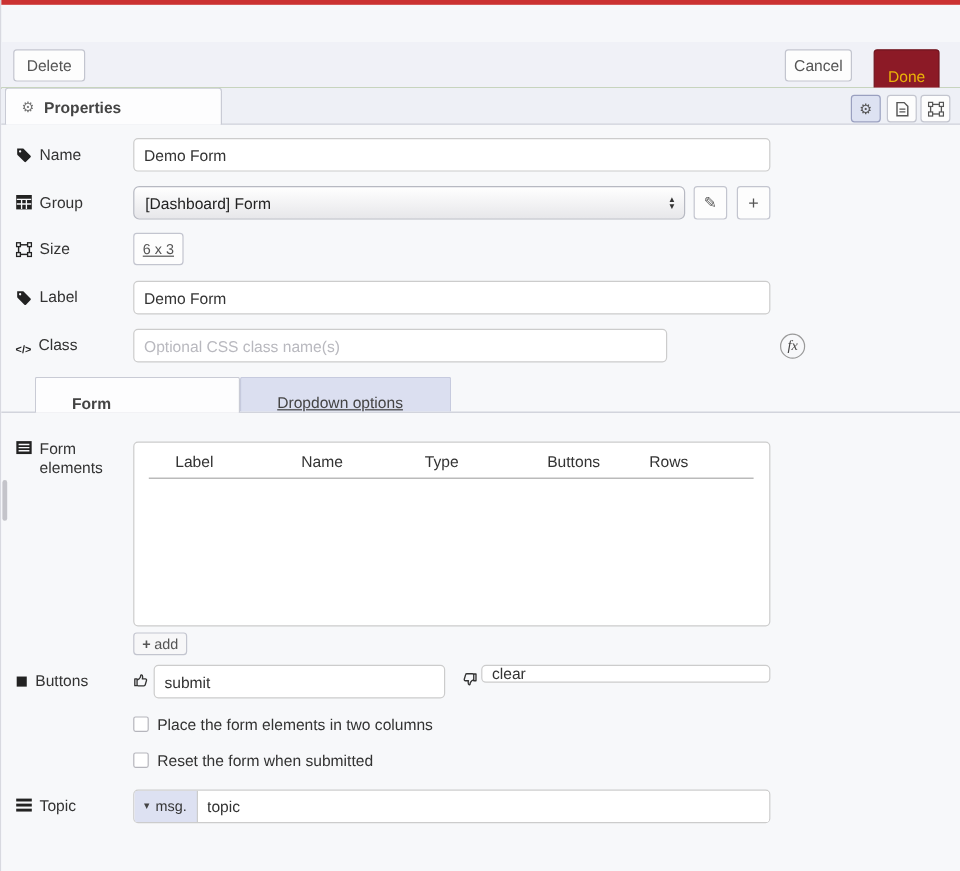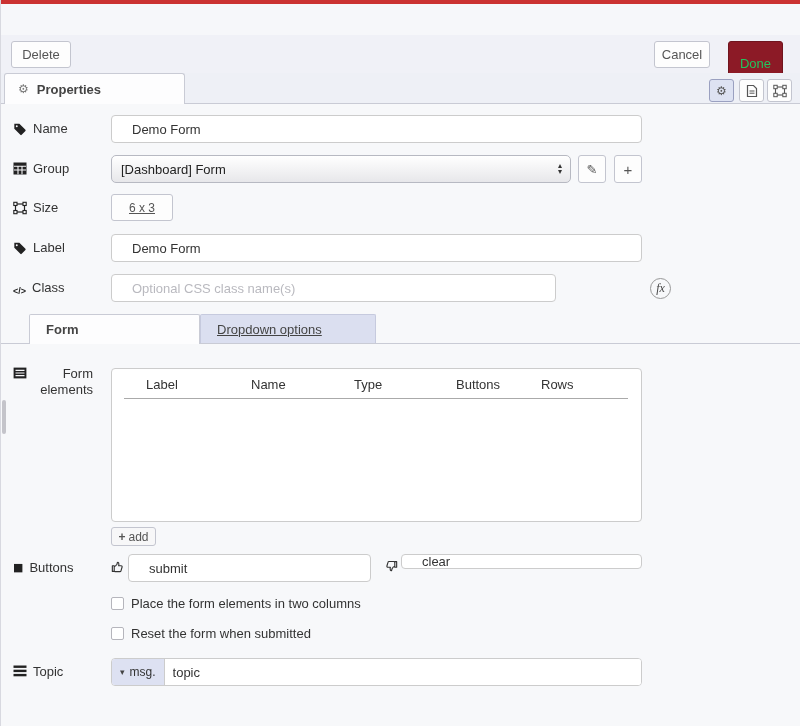--- a/index.html
+++ b/index.html
@@ -18,21 +18,21 @@
   }
   
   .toolbar{position:absolute;top:35px;left:0;right:0;height:38px;background:#f0f1f7;border-bottom:1px solid #4d7c0f;}
   .btn{
     position:absolute;box-sizing:border-box;border:1px solid #c3c5cf;background:#fdfdfd;
     border-radius:3px;font-size:13px;color:#555;display:flex;align-items:center;justify-content:center;
     cursor:pointer;
   }
   .delete-btn{left:10px;top:6px;width:60px;height:27px;}
   .cancel-btn{left:653px;top:6px;width:56px;height:27px;}
-  .done-btn{left:727px;top:6px;width:55px;height:44px;background:#8c1a26;border-color:#70141e;color:#22c55e;}
+  .done-btn{left:727px;top:6px;width:55px;height:44px;background:#8c1a26;border-color:#70141e;color:#eab308;}
   
   .tabbar{position:absolute;top:73px;left:0;right:0;height:31px;background:#eef0f6;border-bottom:1px solid #c9cbd5;box-sizing:border-box;}
   .properties-tab{
     position:absolute;left:3px;top:0;width:181px;height:31px;background:#fdfdfe;
     border:1px solid #c9cbd5;border-bottom:none;border-radius:3px 3px 0 0;
     display:flex;align-items:center;gap:8px;padding-left:13px;font-weight:bold;
     font-size:13px;color:#444;box-sizing:border-box;z-index:2;cursor:pointer;
   }
   .glyph{font-family:"DejaVu Sans",sans-serif;}
   .tab-gear{font-size:12px;color:#777;}
@@ -41,43 +41,43 @@
     background:#fdfdfd;display:flex;align-items:center;justify-content:center;
     font-size:12px;color:#555;box-sizing:border-box;cursor:pointer;
   }
   .icon-btn.selected{background:#dde2f2;border-color:#9aa0c0;}
   
   .body{position:absolute;top:104px;left:0;right:0;bottom:0;background:#f7f8fa;}
   .f-label{position:absolute;left:12px;font-size:13px;color:#333;display:flex;align-items:flex-start;gap:6px;line-height:16px;}
   .f-label .licon{flex:0 0 auto;margin-top:1px;}
   .tinput{
     position:absolute;box-sizing:border-box;border:1px solid #ccc;border-radius:4px;background:#fff;
-    font-family:"Liberation Sans",sans-serif;font-size:13px;color:#333;padding:0 20px;outline:none;
+    font-family:"Liberation Sans",sans-serif;font-size:13px;color:#333;padding:0 8px;outline:none;
   }
   .tinput::placeholder{color:#b9b9bf;}
   
   .select{
     position:absolute;left:110px;top:51px;width:460px;height:28px;box-sizing:border-box;
     border:1px solid #b7b9c2;border-radius:5px;background:linear-gradient(#ffffff,#e7e7ea);
     display:flex;align-items:center;justify-content:space-between;padding:0 8px 0 9px;
     font-size:13px;color:#222;cursor:pointer;
   }
   .sel-arrows{display:flex;flex-direction:column;line-height:6px;font-size:8px;color:#333;}
   .sq-btn{width:28px;height:28px;}
-  .size-btn{left:110px;top:90px;width:62px;height:27px;font-size:12px;color:#555;position:absolute;text-decoration:underline;}
+  .size-btn{left:110px;top:90px;width:42px;height:27px;font-size:12px;color:#555;position:absolute;text-decoration:underline;}
   .fx-btn{
     position:absolute;left:649px;top:174px;width:21px;height:21px;border:1px solid #999;border-radius:50%;
     background:#f7f8fa;display:flex;align-items:center;justify-content:center;
     font-family:"Liberation Serif",serif;font-style:italic;font-size:12px;color:#444;box-sizing:border-box;cursor:pointer;
   }
   
   .subtabs{position:absolute;left:0;right:0;top:210px;height:29px;border-bottom:1px solid #c9cbd5;}
   .subtab{
-    position:absolute;top:0;height:29px;box-sizing:border-box;display:flex;align-items:center;
-    padding-left:16px;font-size:13px;color:#444;cursor:pointer;
+    position:absolute;top:0;height:29px;box-sizing:border-box;display:flex;align-items:flex-end;
+    padding-left:30px;font-size:13px;color:#444;cursor:pointer;
   }
   .subtab.active{
     left:28px;width:171px;background:#fdfdfe;border:1px solid #c9cbd5;border-bottom:none;
     border-radius:2px 2px 0 0;font-weight:bold;height:30px;z-index:2;
   }
   .subtab.inactive{left:199px;width:176px;background:#dbdff0;border:1px solid #c6cade;border-bottom:none;border-radius:2px 2px 0 0;text-decoration:underline;}
   
   .list-box{
     position:absolute;left:110px;top:264px;width:531px;height:154px;background:#fff;
     border:1px solid #ccc;border-radius:4px;box-sizing:border-box;
@@ -229,21 +229,21 @@
       </div>
     </div>
 
     <div class="f-label" style="top:262px;width:84px;flex-wrap:wrap;">
       <span class="licon">
         <svg width="14" height="12" viewBox="0 0 14 12">
             <rect x="0.6" y="0.6" width="12.8" height="10.8" fill="#222"></rect>
             <path d="M2.5 3.4h9M2.5 6h9M2.5 8.6h9" stroke="#f7f8fa" stroke-width="1.1"></path>
           </svg>
       </span>
-      <span style="width:60px;text-align:right;">Form elements</span>
+      <span style="width:60px;">Form elements</span>
     </div>
     <div class="list-box">
       <span class="col-hdr" style="left:34px;">Label</span>
       <span class="col-hdr" style="left:139px;">Name</span>
       <span class="col-hdr" style="left:242px;">Type</span>
       <span class="col-hdr" style="left:344px;">Buttons</span>
       <span class="col-hdr" style="left:429px;">Rows</span>
       <div class="hdr-rule"></div>
     </div>
     <button class="btn add-btn">

